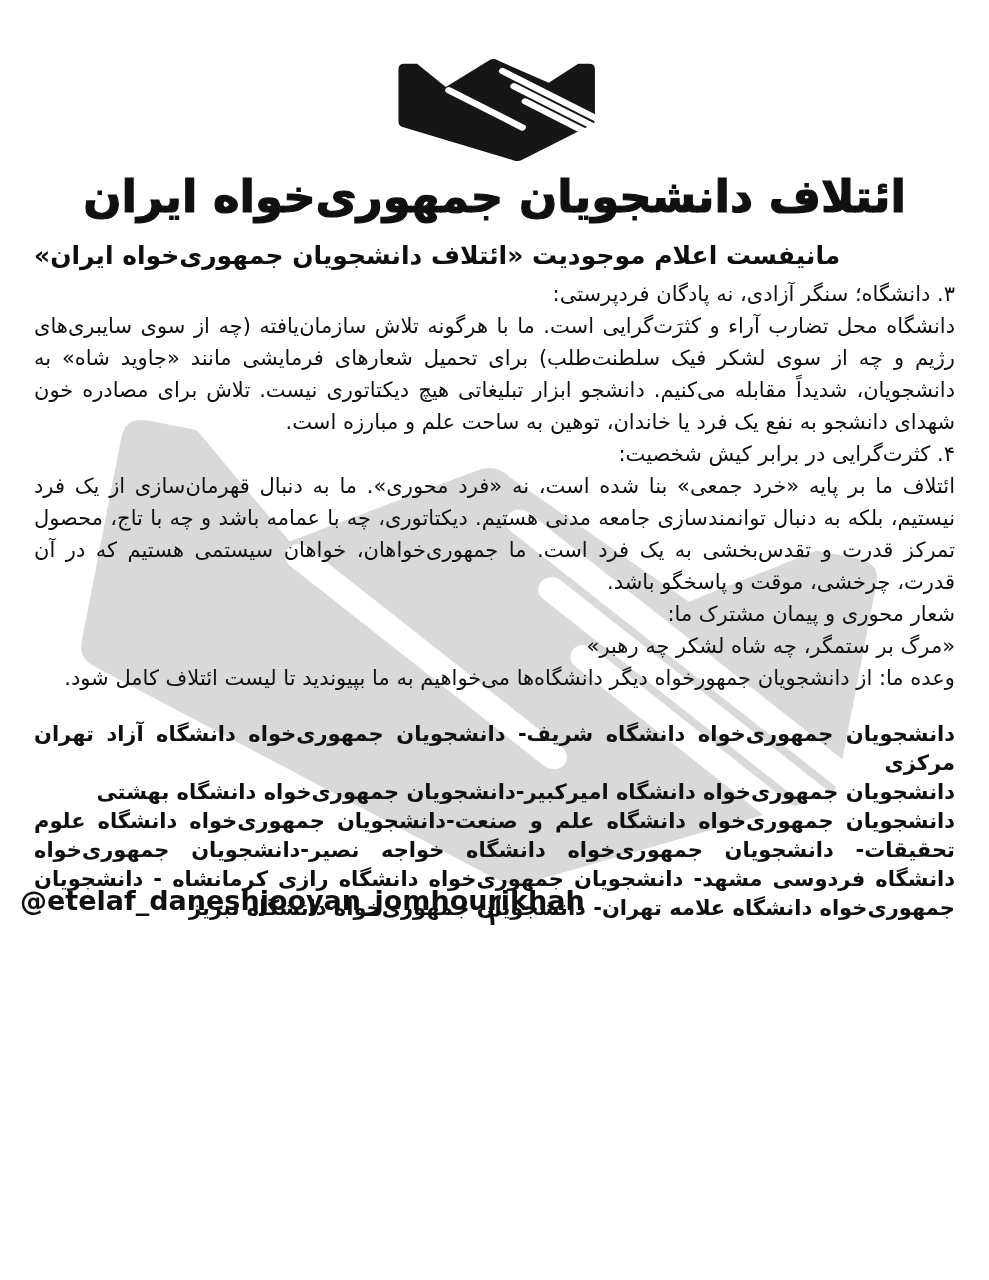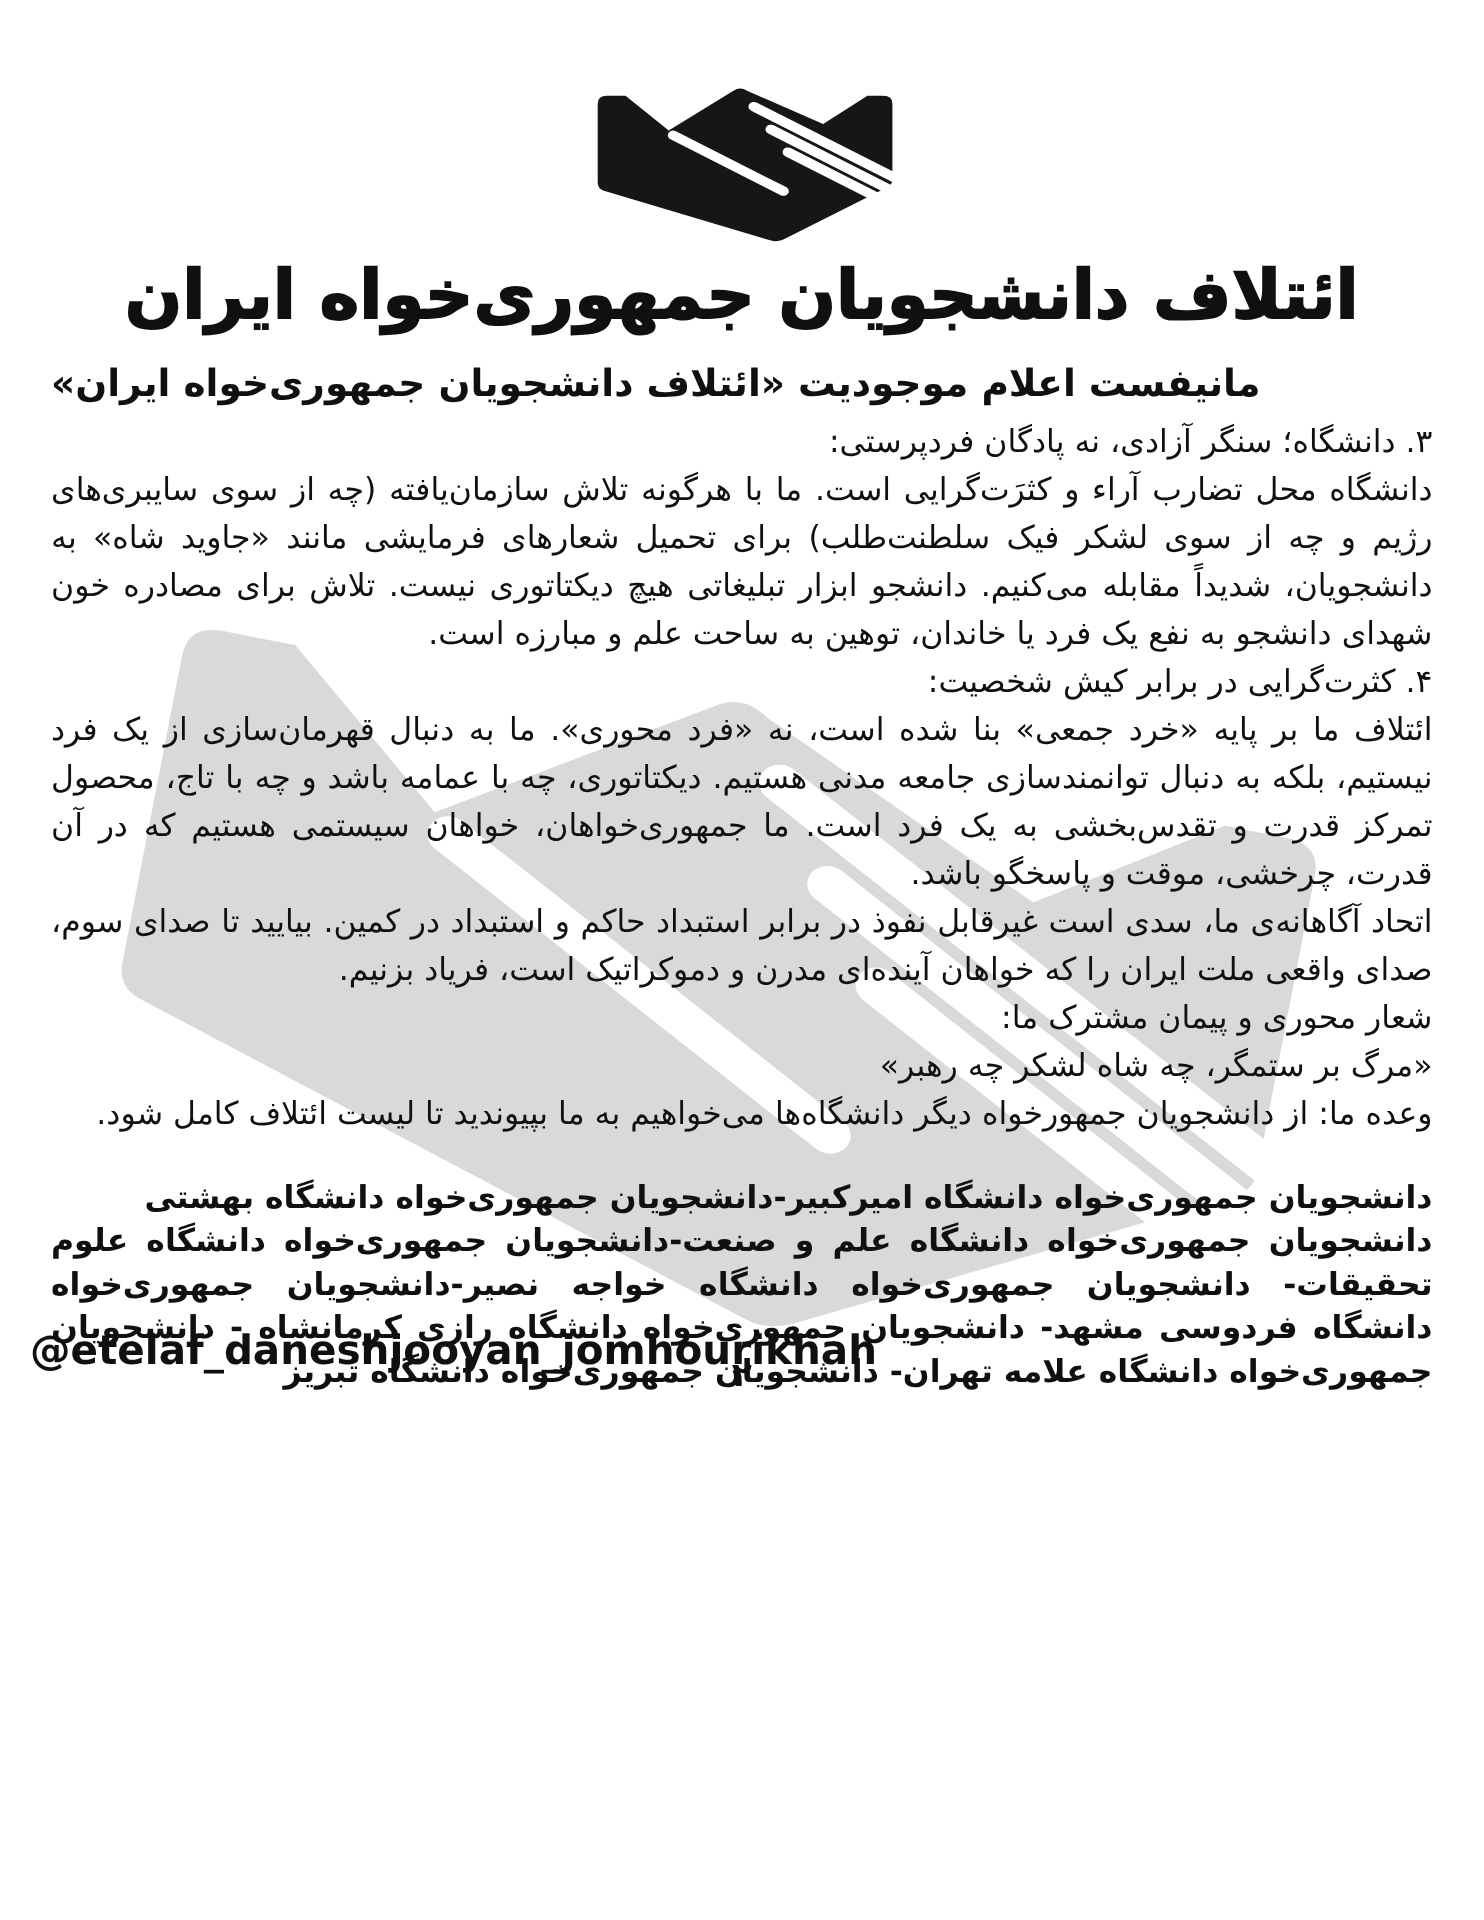--- a/index.html
+++ b/index.html
@@ -70,27 +70,27 @@
 
     <h1 class="title" dir="rtl">ائتلاف دانشجویان جمهوری‌خواه ایران</h1>
 
     <h2 class="subtitle" dir="rtl">مانیفست اعلام موجودیت «ائتلاف دانشجویان جمهوری‌خواه ایران»</h2>
 
     <div class="manifesto" dir="rtl">
       <p class="para heading">۳. دانشگاه؛ سنگر آزادی، نه پادگان فردپرستی:</p>
       <p class="para">دانشگاه محل تضارب آراء و کثرَت‌گرایی است. ما با هرگونه تلاش سازمان‌یافته (چه از سوی سایبری‌های رژیم و چه از سوی لشکر فیک سلطنت‌طلب) برای تحمیل شعارهای فرمایشی مانند «جاوید شاه» به دانشجویان، شدیداً مقابله می‌کنیم. دانشجو ابزار تبلیغاتی هیچ دیکتاتوری نیست. تلاش برای مصادره خون شهدای دانشجو به نفع یک فرد یا خاندان، توهین به ساحت علم و مبارزه است.</p>
       <p class="para heading">۴. کثرت‌گرایی در برابر کیش شخصیت:</p>
       <p class="para">ائتلاف ما بر پایه «خرد جمعی» بنا شده است، نه «فرد محوری». ما به دنبال قهرمان‌سازی از یک فرد نیستیم، بلکه به دنبال توانمندسازی جامعه مدنی هستیم. دیکتاتوری، چه با عمامه باشد و چه با تاج، محصول تمرکز قدرت و تقدس‌بخشی به یک فرد است. ما جمهوری‌خواهان، خواهان سیستمی هستیم که در آن قدرت، چرخشی، موقت و پاسخگو باشد.</p>
-      <p class="para">اتحاد آگاهانه‌ی ما، سدی است غیرقابل نفوذ در برابر استبداد حاکم و استبداد در کمین. بیایید تا صدای سوم، صدای واقعی ملت ایران را که خواهان آینده‌ای مدرن و دموکراتیک است، فریاد بزنیم.</p>
       <p class="para heading">شعار محوری و پیمان مشترک ما:</p>
       <p class="para">«مرگ بر ستمگر، چه شاه لشکر چه رهبر»</p>
       <p class="para">وعده ما: از دانشجویان جمهورخواه دیگر دانشگاه‌ها می‌خواهیم به ما بپیوندید تا لیست ائتلاف کامل شود.</p>
     </div>
 
     <div class="universities" dir="rtl">
+      <p>دانشجویان جمهوری‌خواه دانشگاه شریف- دانشجویان جمهوری‌خواه دانشگاه آزاد تهران مرکزی</p>
       <p>دانشجویان جمهوری‌خواه دانشگاه امیرکبیر-دانشجویان جمهوری‌خواه دانشگاه بهشتی</p>
       <p>دانشجویان جمهوری‌خواه دانشگاه علم و صنعت-دانشجویان جمهوری‌خواه دانشگاه علوم تحقیقات- دانشجویان جمهوری‌خواه دانشگاه خواجه نصیر-دانشجویان جمهوری‌خواه دانشگاه فردوسی مشهد- دانشجویان جمهوری‌خواه دانشگاه رازی کرمانشاه - دانشجویان جمهوری‌خواه دانشگاه علامه تهران- دانشجویان جمهوری‌خواه دانشگاه تبریز</p>
     </div>
 
   </div>
 
   <div class="footer-handle">@etelaf_daneshjooyan_jomhourikhah</div>
 
   <div class="page-number">۲</div>
 

